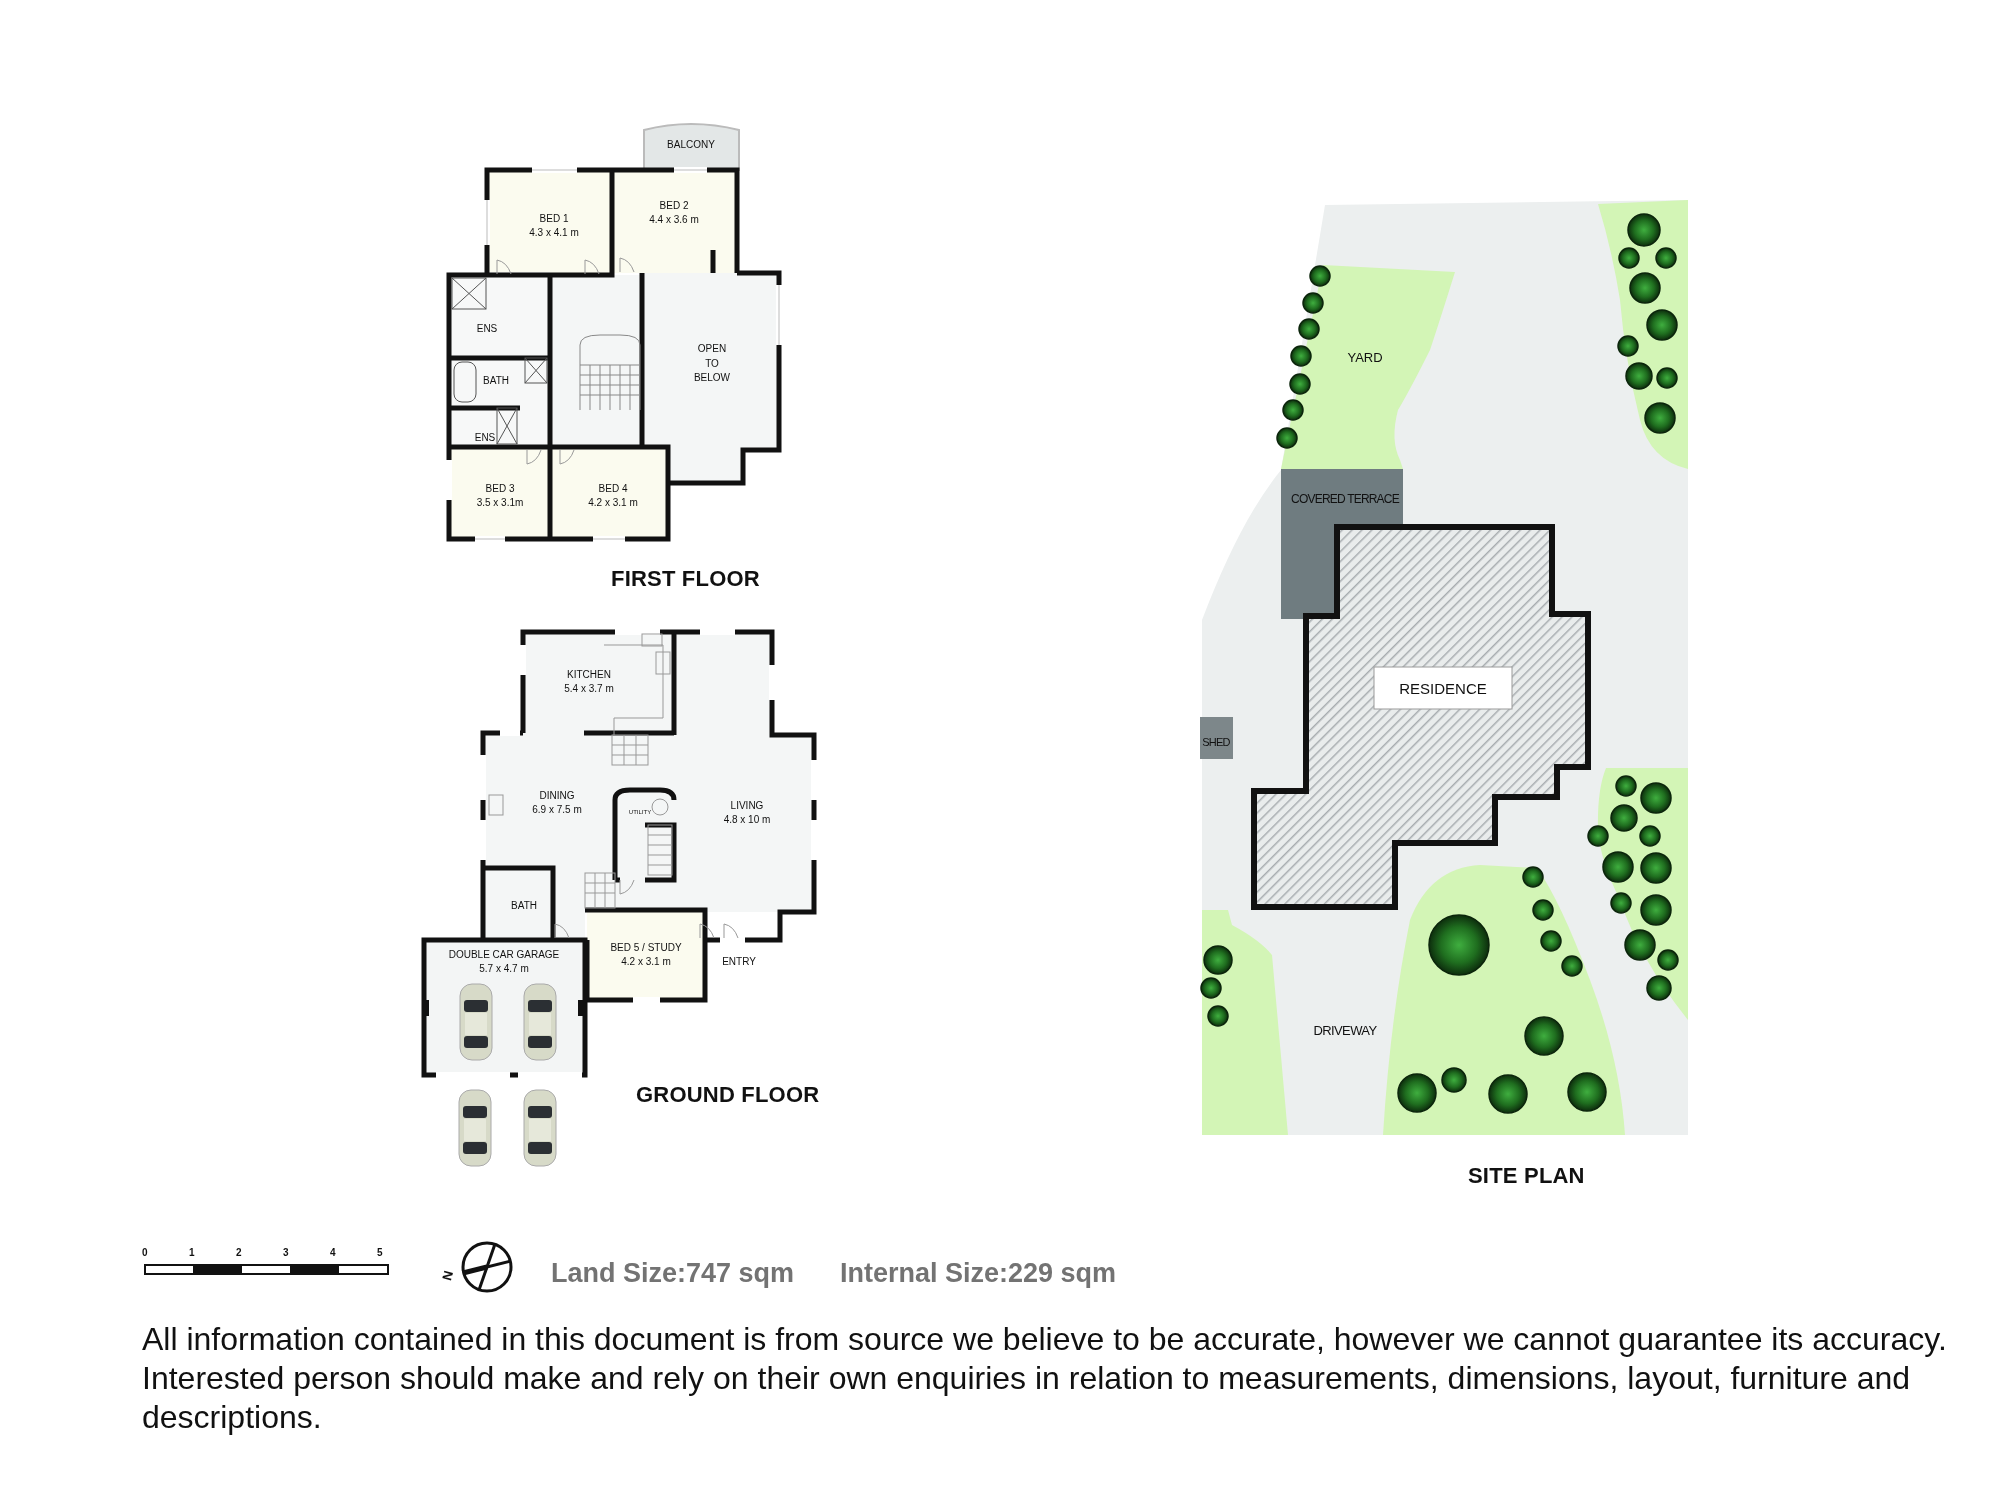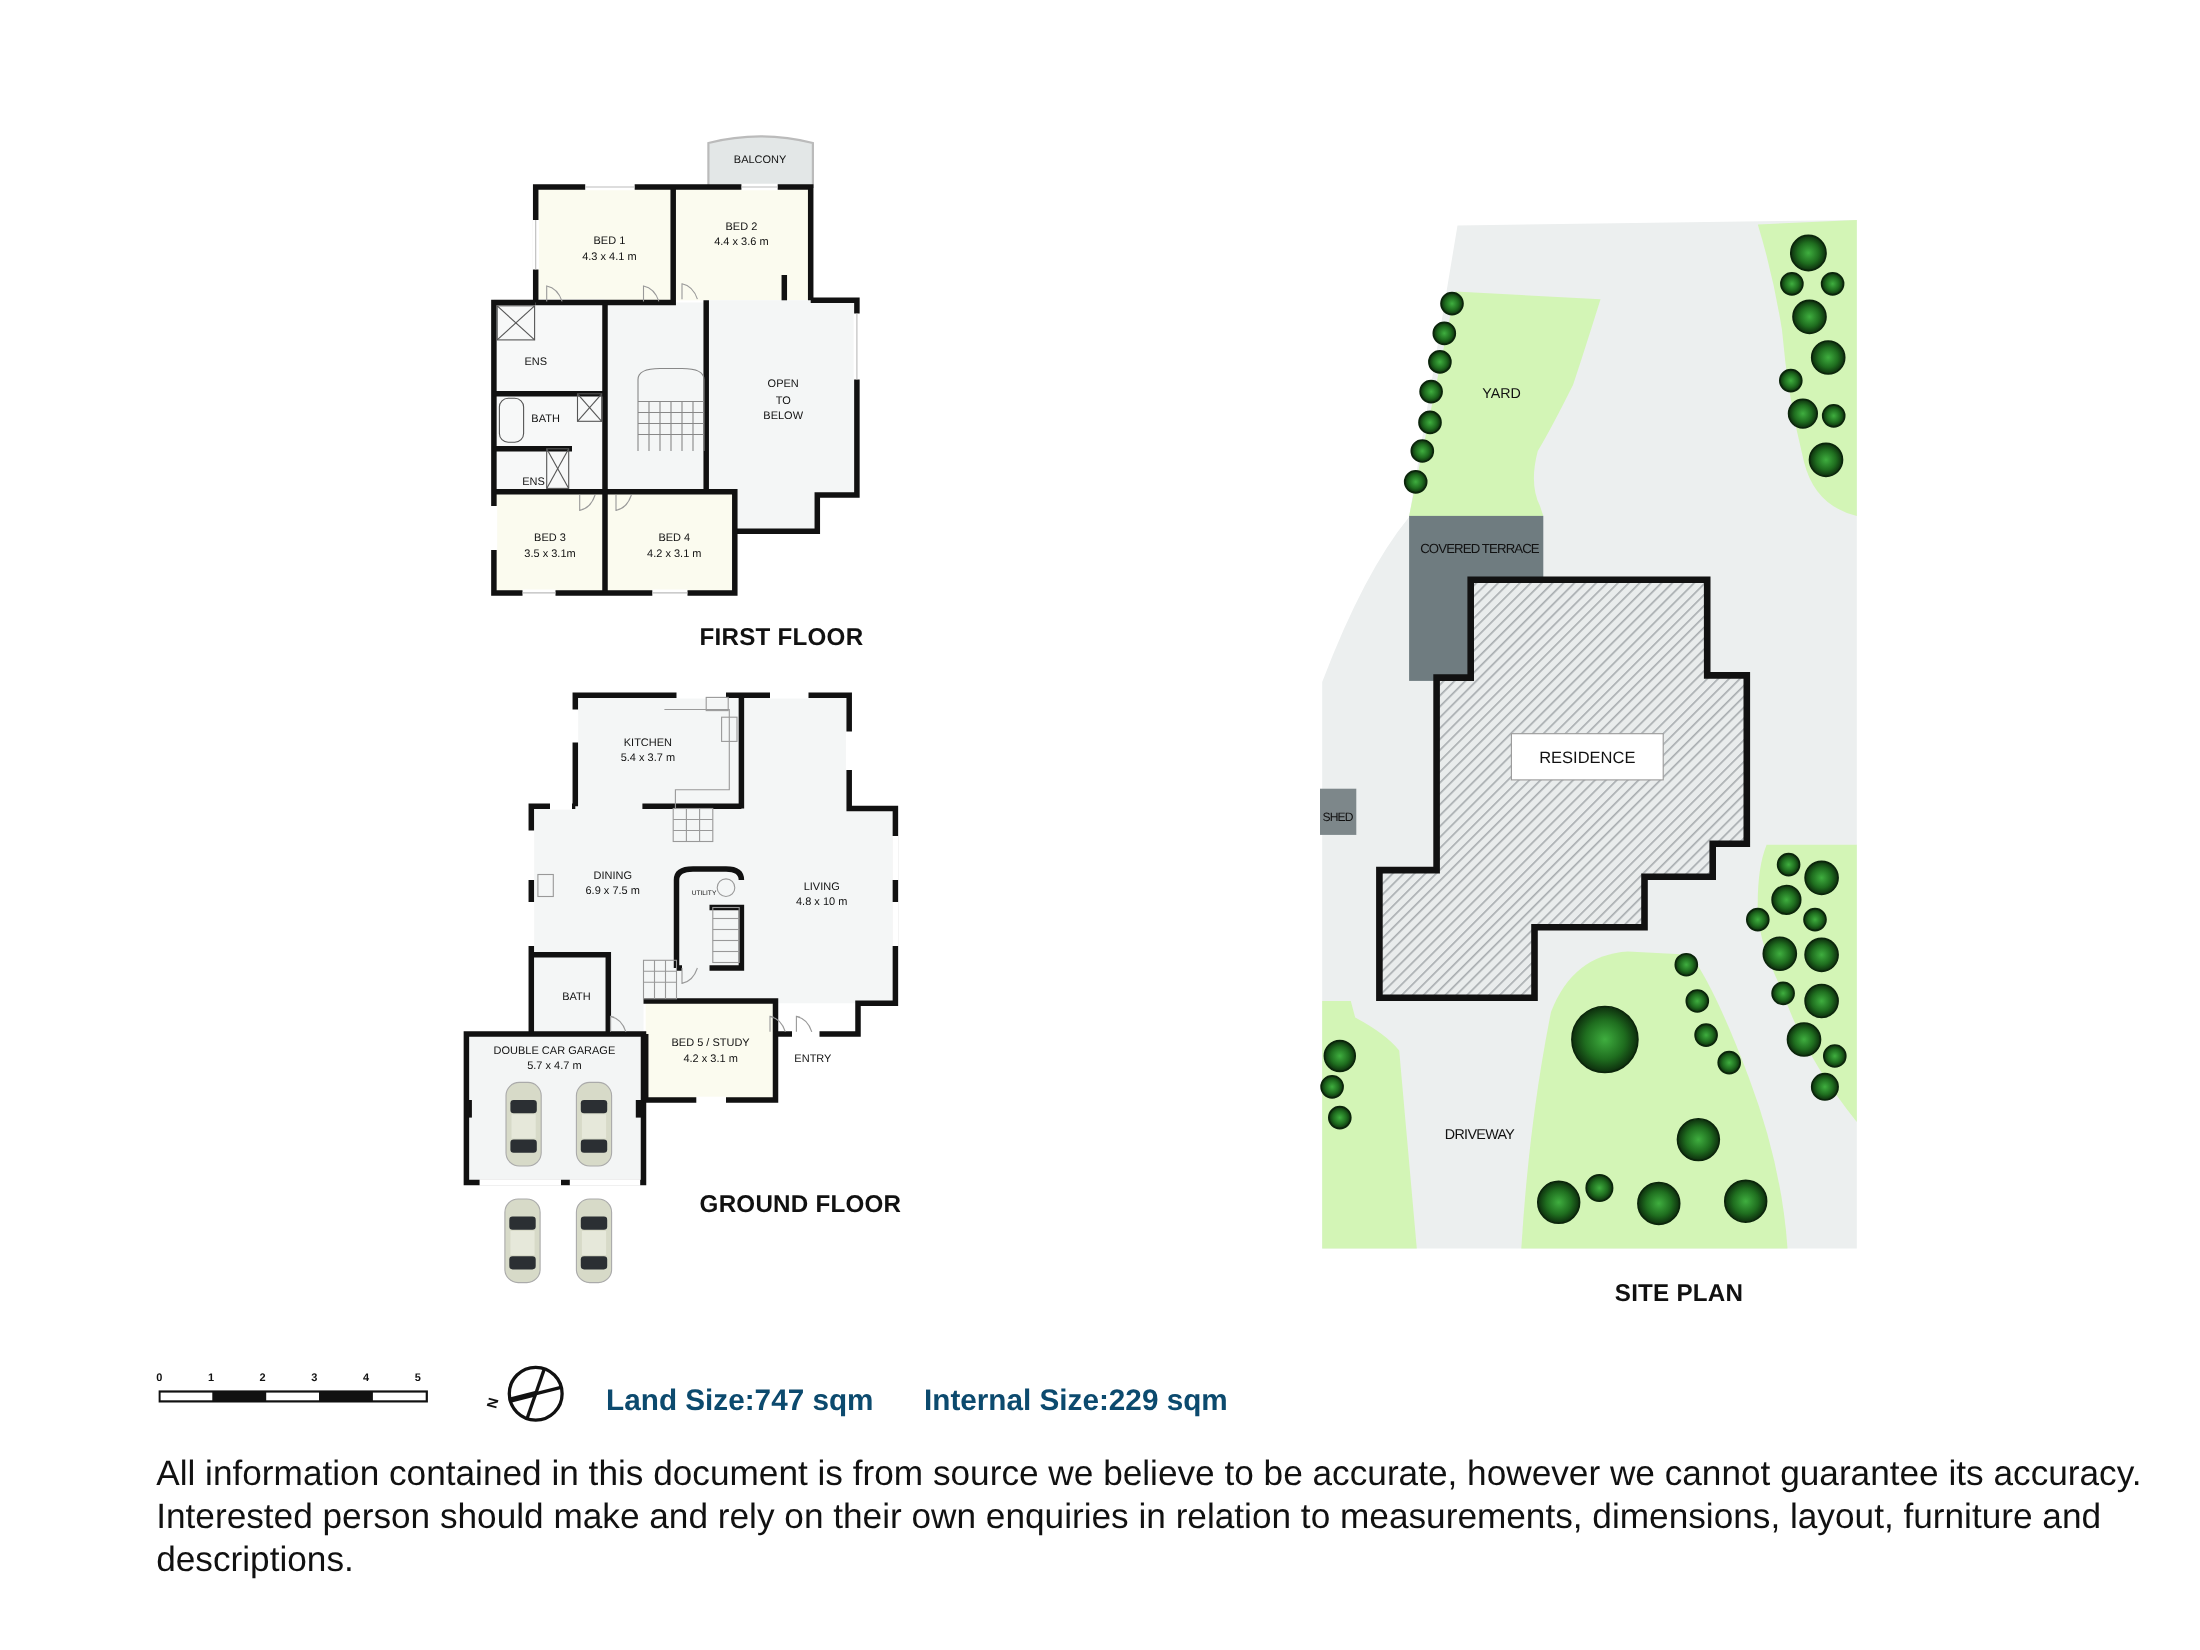--- a/index.html
+++ b/index.html
@@ -1,20 +1,20 @@
 <!DOCTYPE html>
 <html><head>
 <meta charset="utf-8">
 <style>
   html,body{margin:0;padding:0;background:#ffffff;}
   body{width:2000px;height:1500px;position:relative;overflow:hidden;font-family:"Liberation Sans",sans-serif;color:#111;}
   .abs{position:absolute;}
   svg text{font-family:"Liberation Sans",sans-serif;}
   .plan-title{position:absolute;font-weight:bold;font-size:22px;letter-spacing:0.2px;color:#111;}
-  .stats{position:absolute;font-weight:bold;font-size:27px;color:#0c4a6e;}
+  .stats{position:absolute;font-weight:bold;font-size:27px;color:#737373;}
   .disclaimer{position:absolute;left:142px;top:1320px;font-size:32px;line-height:39px;color:#111;font-family:"Liberation Sans",sans-serif;}
 </style>
 </head>
 <body>
 
 <svg class="abs" style="left:0;top:0" width="900" height="600" viewBox="0 0 900 600">
   <defs>
     <g id="door">
       <path d="M0 0 L0 -14 Q10 -12 14 0" fill="none" stroke="#999" stroke-width="1"></path>
     </g>
@@ -114,21 +114,21 @@
     <text x="485" y="441">ENS</text>
     <text x="712" y="352">OPEN</text>
     <text x="712" y="367">TO</text>
     <text x="712" y="381">BELOW</text>
     <text x="500" y="492">BED 3</text>
     <text x="500" y="506">3.5 x 3.1m</text>
     <text x="613" y="492">BED 4</text>
     <text x="613" y="506">4.2 x 3.1 m</text>
   </g>
 </svg>
-<div class="plan-title" style="left:636px;top:566px;">FIRST FLOOR</div>
+<div class="plan-title" style="left:611px;top:566px;">FIRST FLOOR</div>
 
 <svg class="abs" style="left:0;top:600px" width="900" height="580" viewBox="0 600 900 580">
   <defs>
     <g id="car">
       <rect x="-16" y="-38" width="32" height="76" rx="12" fill="#d7dac8" stroke="#aaa" stroke-width="1"></rect>
       <rect x="-12" y="-22" width="24" height="12" rx="3" fill="#2b2f33"></rect>
       <rect x="-12" y="14" width="24" height="12" rx="3" fill="#2b2f33"></rect>
       <rect x="-11" y="-9" width="22" height="22" fill="#e6e8da"></rect>
     </g>
     <g id="door2">

